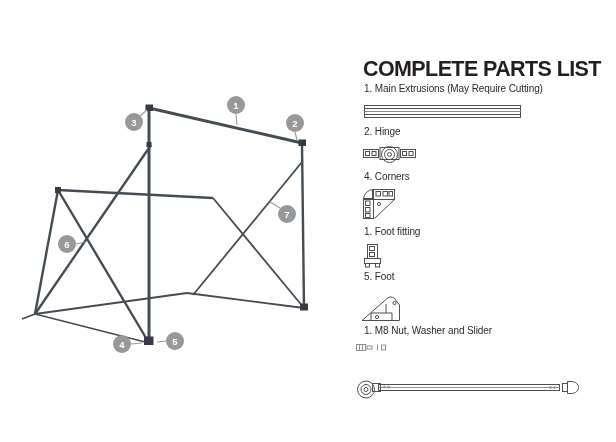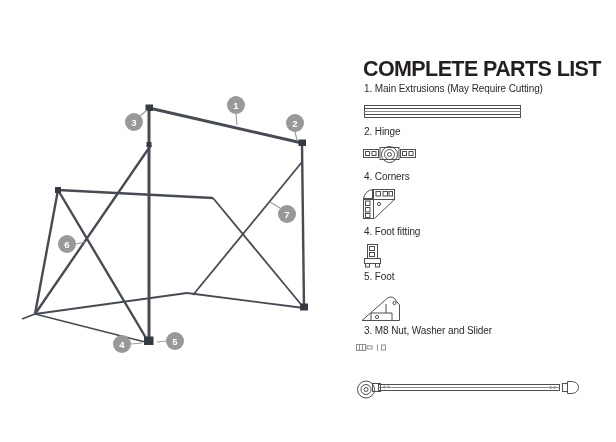--- a/index.html
+++ b/index.html
@@ -104,23 +104,23 @@
     </g>
   </svg>
 
   <div class="parts">
 
     <h1 class="parts-title">COMPLETE PARTS LIST</h1>
 
     <div class="part-label" style="top:67px">1. Main Extrusions (May Require Cutting)</div>
     <div class="part-label" style="top:110px">2. Hinge</div>
     <div class="part-label" style="top:155px">4. Corners</div>
-    <div class="part-label" style="top:210px">4. Foot fitting</div>
+    <div class="part-label" style="top:210px">1. Foot fitting</div>
     <div class="part-label" style="top:255px">5. Foot</div>
-    <div class="part-label" style="top:309px">3. M8 Nut, Washer and Slider</div>
+    <div class="part-label" style="top:309px">1. M8 Nut, Washer and Slider</div>
 
     <svg class="part-icon" style="left:364px;top:89px" width="157" height="13" viewBox="0 0 157 13">
       <rect class="ic" x="0.5" y="0.5" width="156" height="12"></rect>
       <line class="ic" x1="0.5" y1="3.5" x2="156.5" y2="3.5"></line>
       <line class="ic-light" x1="0.5" y1="6.5" x2="156.5" y2="6.5"></line>
       <line class="ic" x1="0.5" y1="9.5" x2="156.5" y2="9.5"></line>
     </svg>
 
     <svg class="part-icon" style="left:363px;top:128px" width="53" height="21" viewBox="0 0 53 21">
       <rect class="ic" x="0.5" y="5.5" width="15" height="8"></rect>

